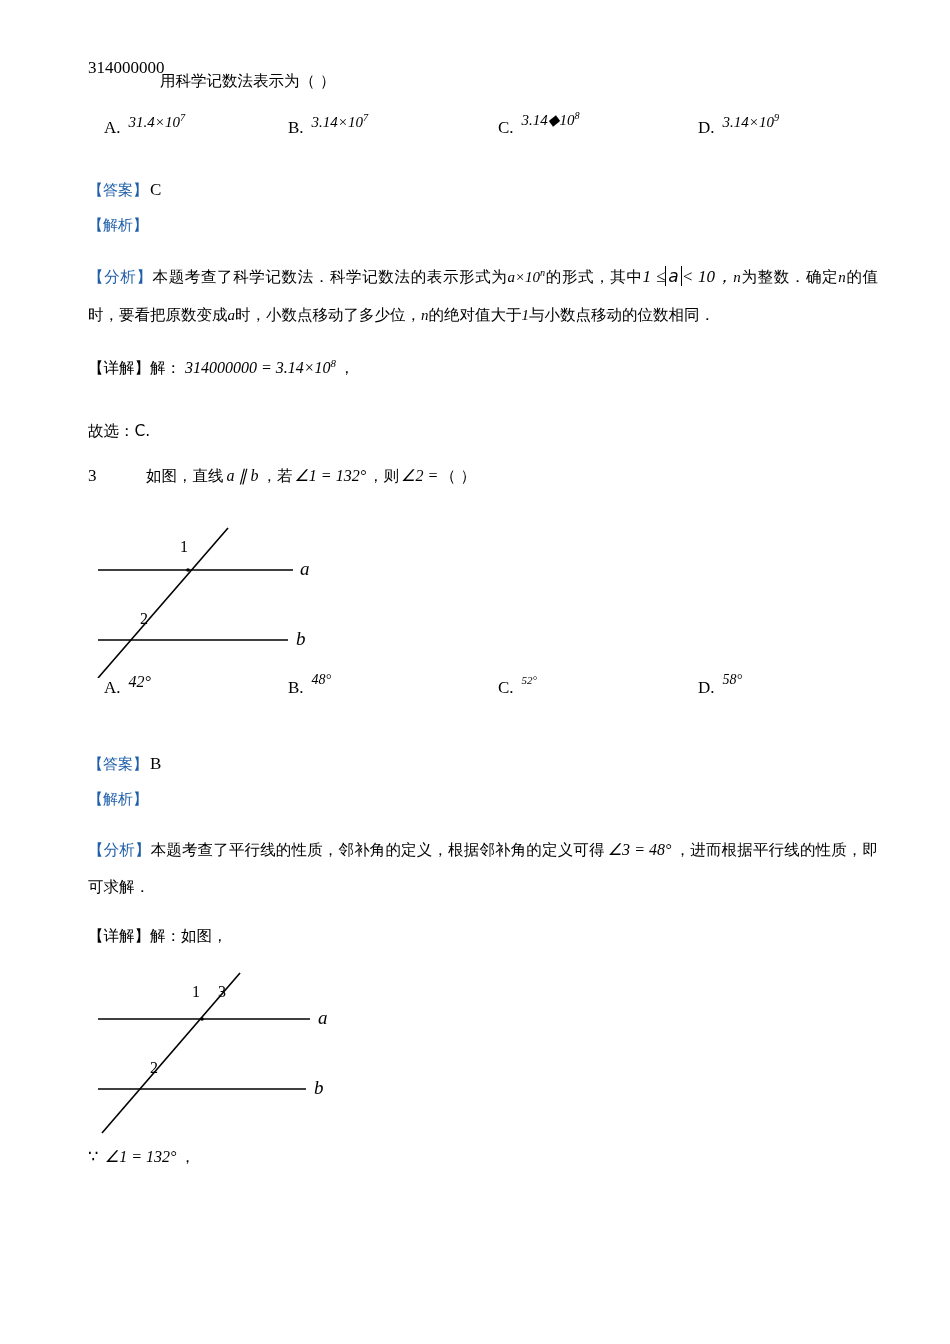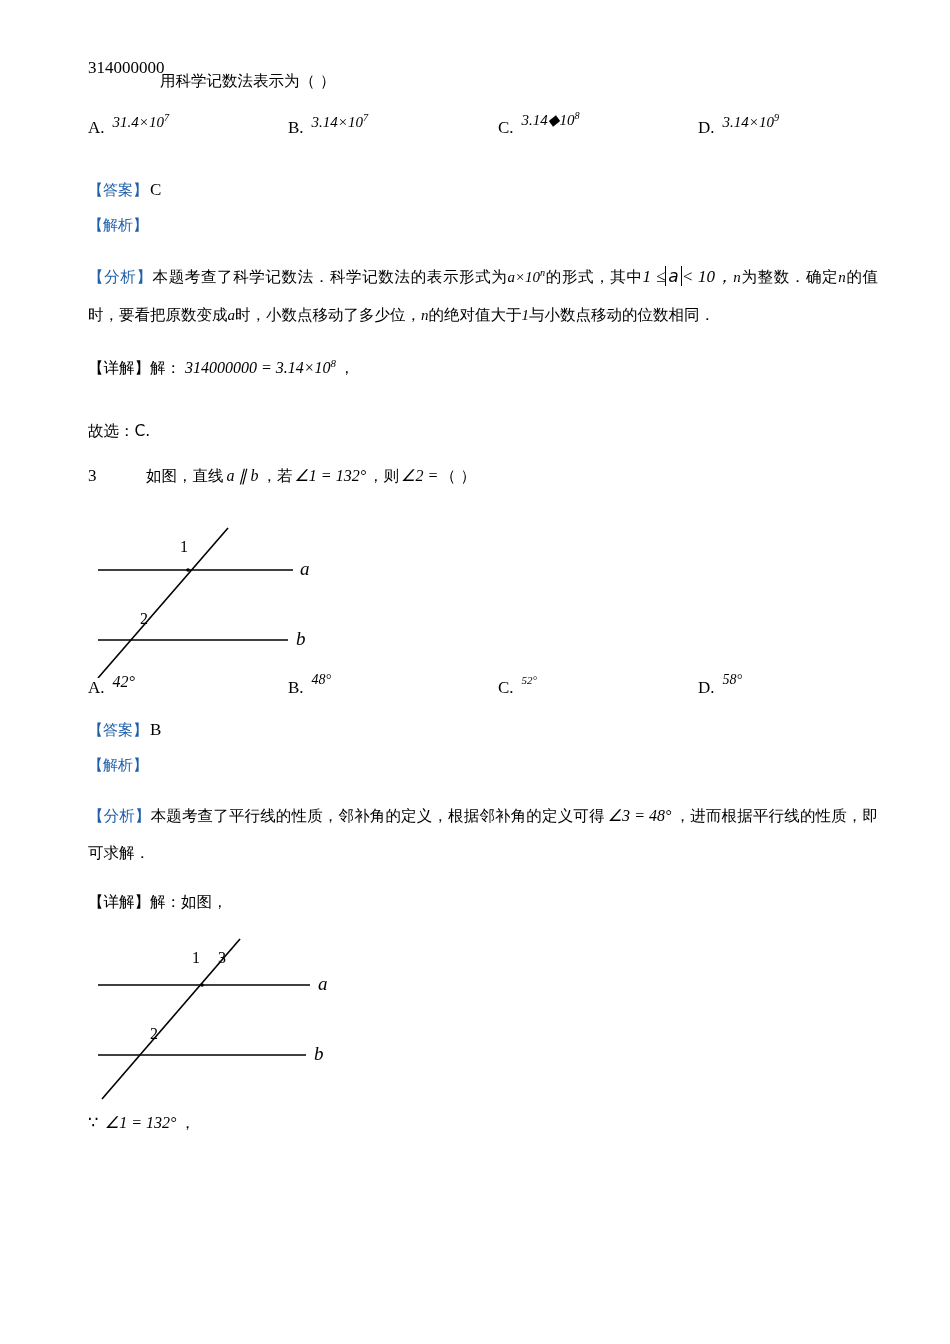--- a/index.html
+++ b/index.html
@@ -74,21 +74,21 @@
     font-size: 17px;
   }
   .opt .val {
     font-family: "Liberation Serif", serif;
     font-style: italic;
     font-size: 15px;
     position: relative;
     top: -6px;
     padding-left: 4px;
   }
-  .opt.o1 { left: 0; }
+  .opt.o1 { left: 16px; }
   .opt.o2 { left: 200px; }
   .opt.o3 { left: 410px; }
   .opt.o4 { left: 610px; }
 
   .blue {
     color: #1F5FA9;
     font-family: "DejaVu Sans", sans-serif;
     font-size: 15px;
   }
   .ansline {
@@ -248,21 +248,21 @@
       <span class="opt o3">
         <span class="lbl">C.</span>
         <span class="val upr" style="font-size:11px;top:-9px;">52°</span>
       </span>
       <span class="opt o4">
         <span class="lbl">D.</span>
         <span class="val upr" style="font-size:14px;top:-9px;">58°</span>
       </span>
     </div>
 
-    <div class="ansline" style="margin-top:0;">
+    <div class="ansline" style="margin-top:34px;">
       <span class="blue">【答案】</span><span class="cnv">B</span>
     </div>
     <div class="jxline">
       <span class="blue">【解析】</span>
     </div>
 
     <div class="para">
       <span class="blue-tag">【分析】</span><span>本题考查了平行线的性质，邻补角的定义，根据邻补角的定义可得</span><span class="inline-math upr" style="font-size:16px;padding:0 3px;">∠3 = 48°</span><span>，进而根据平行线的性质，即可求解．</span>
     </div>
 

